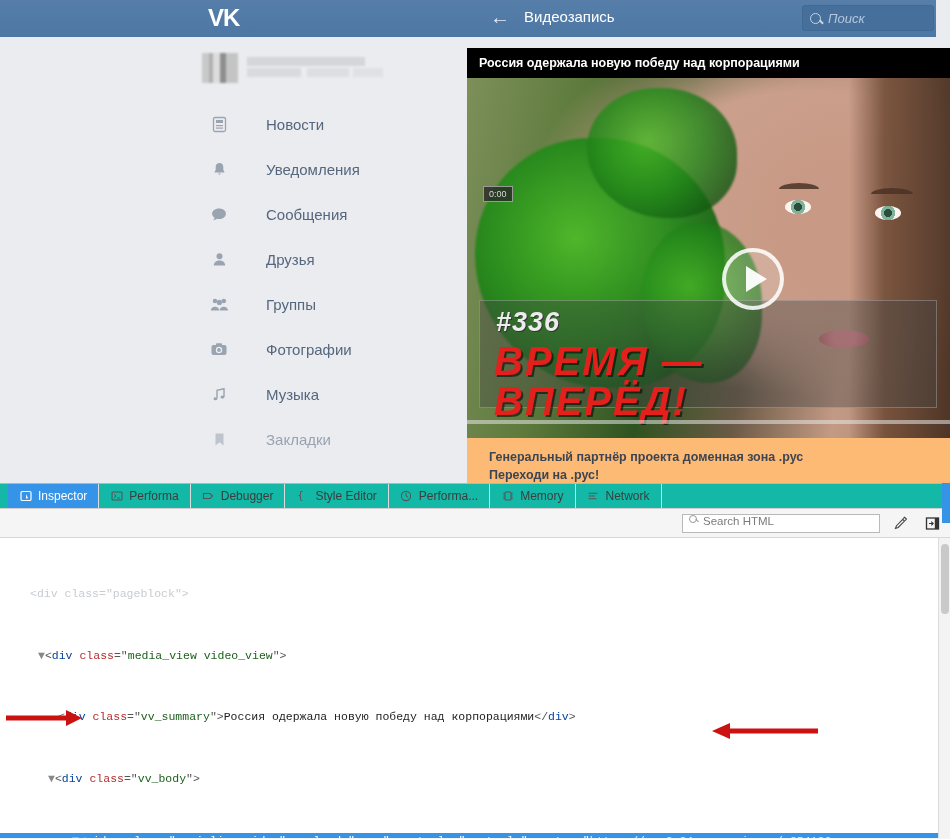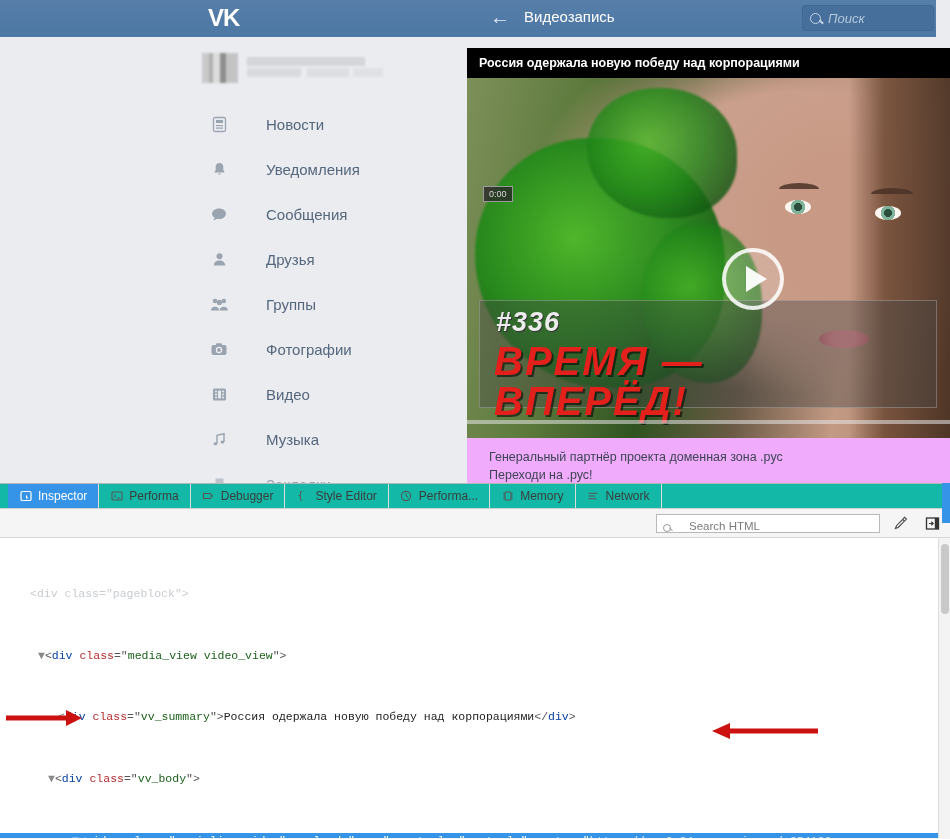--- a/index.html
+++ b/index.html
@@ -113,37 +113,37 @@
     position: absolute; left: 14px; color: #e3201c; font-weight: bold; font-style: italic;
     font-size: 40px; letter-spacing: 2px; text-shadow: 2px 2px 0 rgba(0,0,0,.55); white-space: nowrap;
   }
   #slogan1 { top: 38px; }
   #slogan2 { top: 78px; }
   #timecode {
     position: absolute; left: 16px; top: 108px; background: rgba(40,40,40,.8);
     color: #d8d8d8; font-size: 9px; padding: 2px 5px; border: 1px solid #999;
   }
   #progress-bar { position: absolute; left: 0; bottom: 14px; width: 100%; height: 4px; background: rgba(230,230,230,.55); }
-  #video-desc { width: 483px; padding: 10px 22px 0 22px; background: #f0abfc; }
+  #video-desc { width: 483px; padding: 10px 22px 0 22px; background: #fdba74; font-weight: bold; }
   #video-desc div { font-size: 12.5px; color: #3d4552; line-height: 18px; }
 
   
   #devtools { position: absolute; left: 0; top: 483px; width: 950px; height: 356px; background: #f5f5f5; border-top: 1px solid #b6b6b6; }
   #dt-tabs { height: 25px; background: #14b8a6; border-bottom: 1px solid #cfcfcf; display: flex; align-items: stretch; padding-left: 8px; }
   .dt-tab {
     display: flex; align-items: center; gap: 6px; padding: 0 11px;
     font-size: 12px; color: #3c3c3c; border-right: 1px solid #dcdcdc; cursor: pointer; white-space: nowrap;
   }
   .dt-tab.active { background: #3593e8; color: #fff; }
   .dt-tab .ti { display: inline-flex; width: 13px; height: 13px; align-items: center; justify-content: center; }
   .dt-tab svg { display: block; }
 
   #dt-toolbar { height: 29px; background: #f5f5f5; border-bottom: 1px solid #d8d8d8; display: flex; align-items: center; justify-content: flex-end; padding-right: 6px; }
-  #search-html { width: 224px; height: 19px; background: #fff; border: 1px solid #b9b9b9;
-    display: flex; align-items: flex-end; padding-left: 6px; gap: 12px; }
+  #search-html { width: 198px; height: 19px; background: #fff; border: 1px solid #b9b9b9;
+    display: flex; align-items: flex-start; padding-left: 6px; }
   #search-html .mag2 { width: 8px; height: 8px; border: 1.3px solid #9a9a9a; border-radius: 50%; position: relative; }
   #search-html .mag2::after { content:""; position:absolute; width:4px; height:1.3px; background:#9a9a9a; transform:rotate(45deg); right:-3px; bottom:0; }
   #search-html .sph { font-size: 11.5px; color: #7b7b7b; margin-left: 6px; }
   .tb-icon { width: 24px; height: 22px; display: flex; align-items: center; justify-content: center; margin-left: 8px; cursor: pointer; }
 
   #dt-markup {
     position: relative; height: 300px; background: #fff; overflow: hidden;
     font-family: "Liberation Mono", monospace; font-size: 11.5px; line-height: 15.4px; color: #222;
     padding: 2px 0 0 0; white-space: pre;
   }
@@ -248,35 +248,20 @@
         <svg width="18" height="17" viewBox="0 0 18 17">
             <rect x="1.5" y="4" width="15" height="10" rx="2" fill="#9aa4b0"></rect>
             <rect x="6" y="2.2" width="6" height="2.4" rx="0.8" fill="#9aa4b0"></rect>
             <circle cx="9" cy="9" r="3.2" fill="#eceef1"></circle>
             <circle cx="9" cy="9" r="1.9" fill="#9aa4b0"></circle>
           </svg>
       </span>
       <span class="nav-label">Фотографии</span>
     </div>
 
-    <div class="nav-item">
-      <span class="nav-icon">
-        <svg width="17" height="17" viewBox="0 0 17 17">
-            <rect x="2" y="2.5" width="13" height="12" rx="1.6" fill="#9aa4b0"></rect>
-            <circle cx="5" cy="5.4" r="1" fill="#eceef1"></circle>
-            <circle cx="5" cy="8.5" r="1" fill="#eceef1"></circle>
-            <circle cx="5" cy="11.6" r="1" fill="#eceef1"></circle>
-            <circle cx="12" cy="5.4" r="1" fill="#eceef1"></circle>
-            <circle cx="12" cy="8.5" r="1" fill="#eceef1"></circle>
-            <circle cx="12" cy="11.6" r="1" fill="#eceef1"></circle>
-            <rect x="7.1" y="4.6" width="2.8" height="7.8" fill="#eceef1"></rect>
-          </svg>
-      </span>
-      <span class="nav-label">Видео</span>
-    </div>
 
     <div class="nav-item">
       <span class="nav-icon">
         <svg width="17" height="17" viewBox="0 0 17 17">
             <path d="M6 12.6V4.2l7-1.5v8.2" fill="none" stroke="#9aa4b0" stroke-width="1.4"></path>
             <ellipse cx="4.4" cy="12.7" rx="1.9" ry="1.5" fill="#9aa4b0"></ellipse>
             <ellipse cx="11.4" cy="11" rx="1.9" ry="1.5" fill="#9aa4b0"></ellipse>
           </svg>
       </span>
       <span class="nav-label">Музыка</span>

